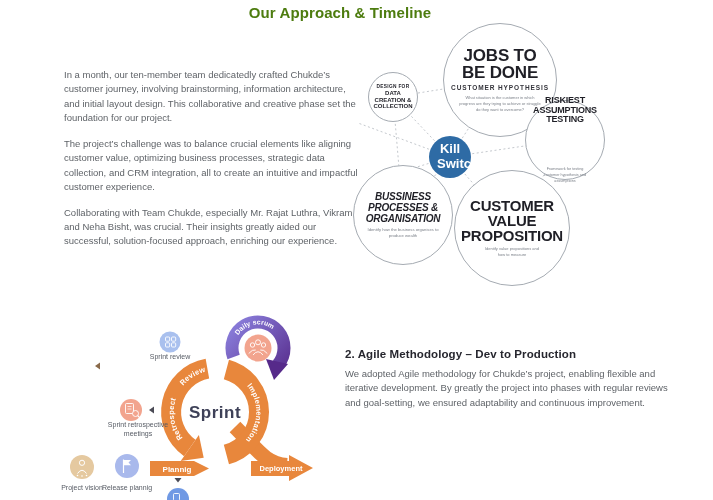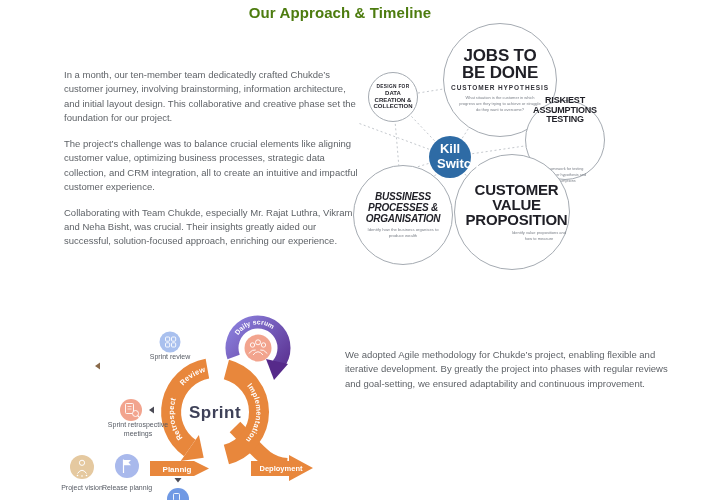--- a/index.html
+++ b/index.html
@@ -15,21 +15,21 @@
 
   
   .venn-lines{position:absolute;left:350px;top:15px;}
   .vc{position:absolute;border-radius:50%;background:#fff;border:1px solid #a5abb2;
       display:flex;flex-direction:column;align-items:center;justify-content:center;
       text-align:center;box-sizing:border-box;}
   .vc-jobs{left:443px;top:23px;width:114px;height:114px;}
   .vc-design{left:368px;top:72px;width:50px;height:50px;}
   .vc-riskiest{left:525px;top:100px;width:80px;height:80px;gap:39px;}
   .vc-business{left:353px;top:165px;width:100px;height:100px;}
-  .vc-cvp{left:454px;top:154px;width:116px;height:116px;align-items:flex-end;}
+  .vc-cvp{left:454px;top:170px;width:116px;height:116px;}
   .vc-kill{left:429px;top:136px;width:42px;height:42px;background:#2E6BA5;border:none;}
   .c-big{font-weight:800;color:#1f1f26;line-height:1.0;letter-spacing:-.2px;}
   .jobs-title{font-size:17px;width:96px;}
   .jobs-sub{font-size:6.5px;font-weight:bold;letter-spacing:.9px;color:#35353c;margin-top:3px;}
   .jobs-note{font-size:4px;color:#7d828a;width:84px;line-height:1.5;margin-top:4px;}
   .design-l1{font-size:4.8px;font-weight:bold;color:#26262e;letter-spacing:.3px;}
   .design-l2{font-size:6px;font-weight:800;color:#1f1f26;width:42px;line-height:1.15;margin-top:1px;}
   .riskiest-title{font-size:9px;width:66px;line-height:1.1;}
   .riskiest-note{font-size:3.8px;color:#7d828a;width:50px;line-height:1.5;margin-top:3px;}
   .business-title{font-size:10px;width:80px;line-height:1.1;font-style:italic;}
@@ -51,20 +51,21 @@
 
   <h1 class="page-title">Our Approach &amp; Timeline</h1>
 
   <section class="sec sec1">
     <p>In a month, our ten-member team dedicatedly crafted Chukde’s customer journey, involving brainstorming, information architecture, and initial layout design. This collaborative and creative phase set the foundation for our project.</p>
     <p>The project’s challenge was to balance crucial elements like aligning customer value, optimizing business processes, strategic data collection, and CRM integration, all to create an intuitive and impactful customer experience.</p>
     <p>Collaborating with Team Chukde, especially Mr. Rajat Luthra, Vikram, and Neha Bisht, was crucial. Their insights greatly aided our successful, solution-focused approach, enriching our experience.</p>
   </section>
 
   <section class="sec sec2">
+    <h2>2. Agile Methodology – Dev to Production</h2>
     <p>We adopted Agile methodology for Chukde’s project, enabling flexible and iterative development. By greatly the project into phases with regular reviews and goal-setting, we ensured adaptability and continuous improvement.</p>
   </section>
 
   <svg class="venn-lines" width="363" height="285">
     <g stroke="#b5bac0" stroke-width="0.8" stroke-dasharray="2 2.5">
       <line x1="100" y1="142" x2="150" y2="65"></line>
       <line x1="100" y1="142" x2="43" y2="82"></line>
       <line x1="100" y1="142" x2="215" y2="125"></line>
       <line x1="100" y1="142" x2="53" y2="200"></line>
       <line x1="100" y1="142" x2="162" y2="213"></line>

